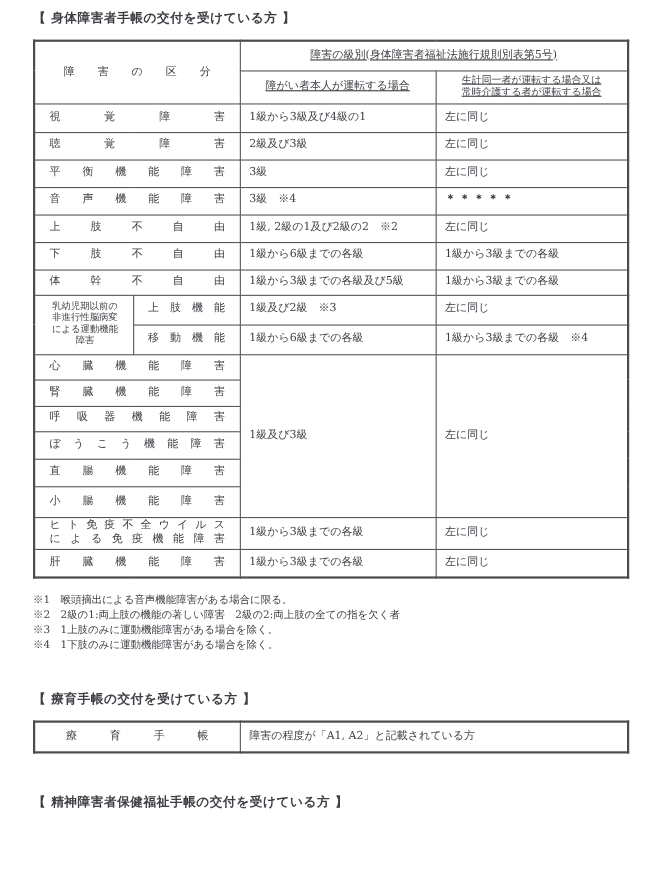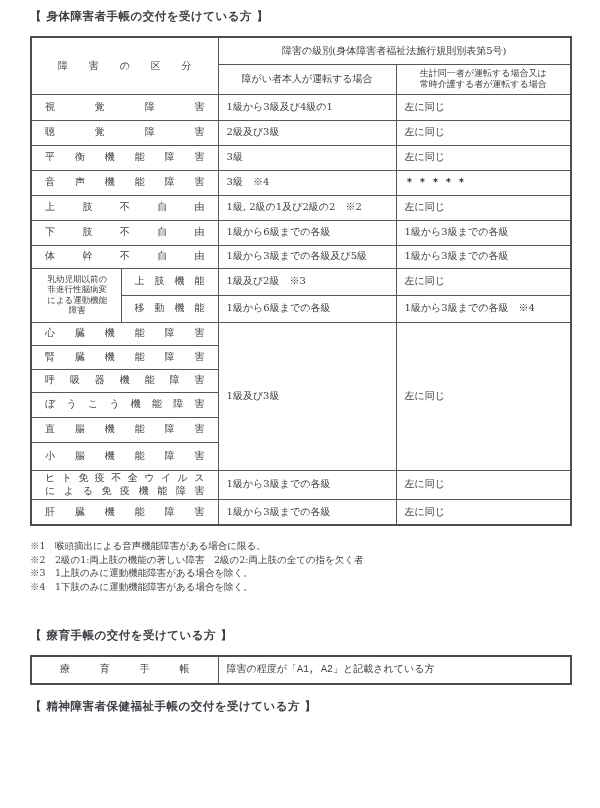--- a/index.html
+++ b/index.html
@@ -16,35 +16,35 @@
         border:2px solid #4b4b50;background:#fff;}
   td{border:1px solid #56565c;font-size:10px;line-height:12.5px;
      vertical-align:middle;overflow:hidden;padding:0;}
 
   
   .jl{text-align:justify;text-align-last:justify;padding:0 13px;}
   .cat{padding:0 26px;}
   .jl2{text-align:justify;text-align-last:justify;padding:0 28px;}
   
   .val{padding:0 3px 0 8px;text-align:left;}
-  .ctr{text-align:center;}
+  .ctr{text-align:center;text-decoration:underline;}
   .sm{font-size:9px;line-height:11.5px;}
   .pre{white-space:pre-line;}
   .motor{font-size:8.5px;line-height:10.5px;padding:0 2px 1px 4px;
          text-align:center;white-space:pre-line;vertical-align:middle;}
   .ast{letter-spacing:3px;font-weight:bold;}
 
   .notes{margin-top:13px;font-size:9.5px;line-height:13.5px;}
   .note-row{display:flex;}
   .note-mark{flex:none;width:25px;}
   .note-text{flex:1;}
 
   .mt-title2{margin-top:35px;}
-  .mt-table2{margin-top:12px;font-family:Liberation Mono, monospace;}
-  .mt-title3{margin-top:14px;}
+  .mt-table2{margin-top:12px;}
+  .mt-title3{margin-top:37px;}
   .mt-table3{margin-top:11px;}
   #t1{margin-top:12px;}
 </style>
 </head>
 <body>
 
 <div class="page">
 
   <div class="sec-title">【 身体障害者手帳の交付を受けている方 】</div>
 

